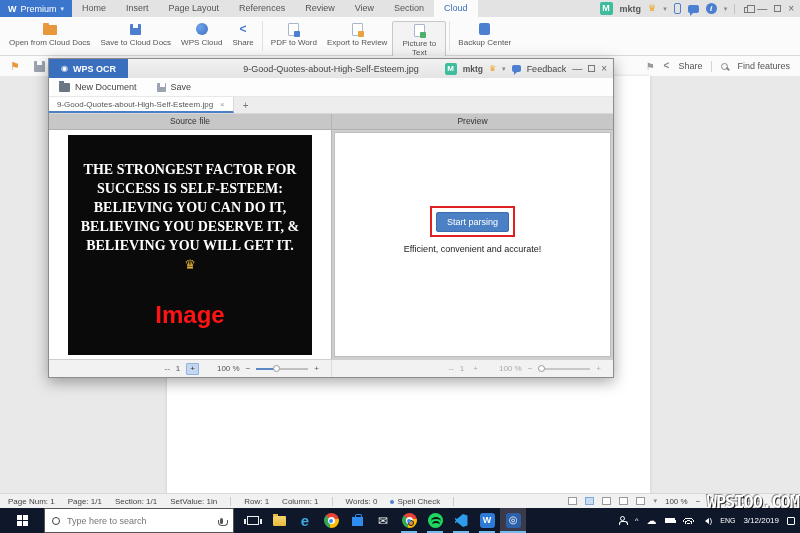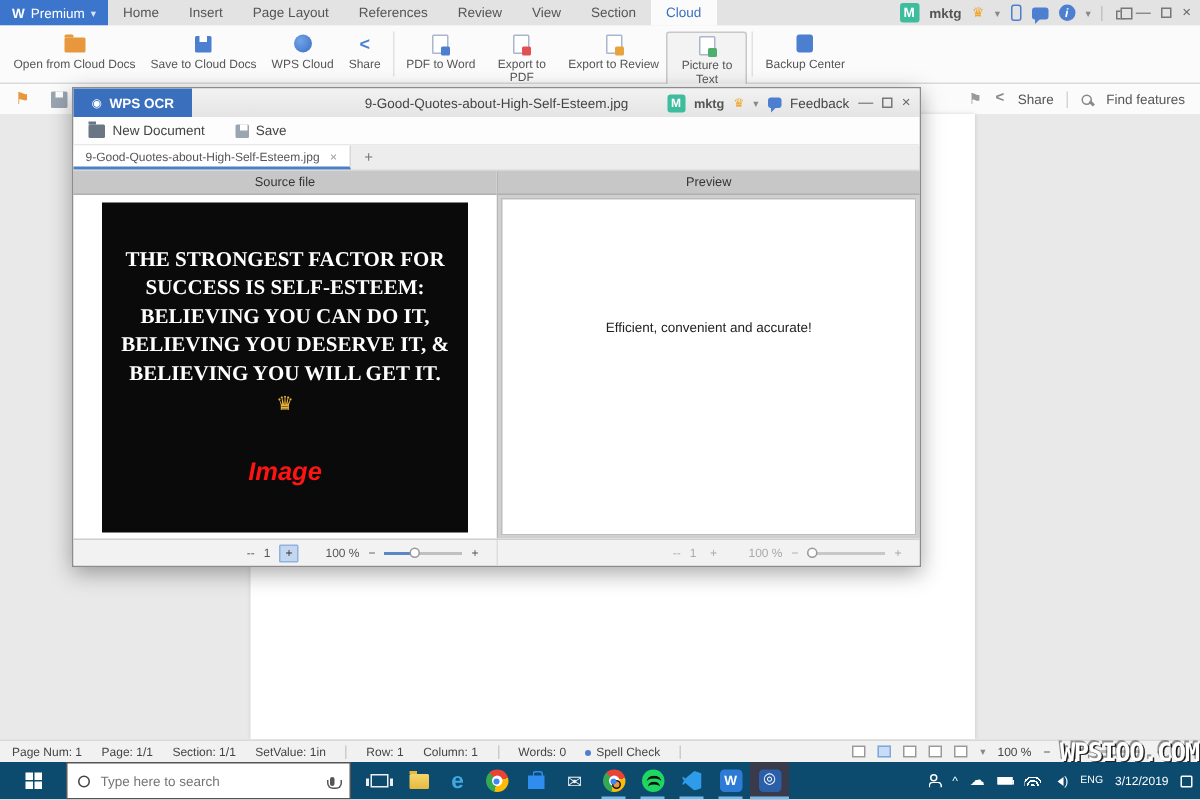--- a/index.html
+++ b/index.html
@@ -84,21 +84,21 @@
   .tabplus { color:#777; font-size:10px; padding:0 9px; display:flex; align-items:center; }
   .ocr-content { display:flex; flex:1; min-height:0; }
   .panel { display:flex; flex-direction:column; min-width:0; }
   .panel.left { width:283px; border-right:1px solid #B5B5B5; flex:none; }
   .panel.right { flex:1; }
   .panel-header { height:16px; background:#C7C7C7; border-bottom:1px solid #B0B0B0; font-size:8.5px; color:#333; text-align:center; line-height:15px; flex:none; }
   .pbody-left { flex:1; background:#fff; display:flex; align-items:center; justify-content:center; overflow:hidden; }
   .quote-img { width:244px; height:220px; background:#0A0A0A; display:flex; flex-direction:column; align-items:center; justify-content:center; }
   .qline { color:#fff; font-family:"Liberation Serif", serif; font-weight:bold; font-size:14px; line-height:19px; white-space:nowrap; }
   .crown { color:#E8B43A; font-size:13px; line-height:15px; margin-top:2px; }
-  .img-caption { color:#FF1414; font-size:17px; font-weight:bold; margin-top:29px;font-style:italic; }
+  .img-caption { color:#FF1414; font-size:24px; font-weight:bold; margin-top:29px; }
   .pbody-right { flex:1; background:#CFCFCF; padding:2px; display:flex; min-height:0; }
   .preview-page { flex:1; background:#fff; border:1px solid #BDBDBD; display:flex; flex-direction:column; align-items:center; padding-top:73px; }
   .red-box { border:2px solid #E02020; padding:3px 4px; }
   .start-btn { background:#4C80C4; color:#fff; font-size:9px; padding:4px 10px; border:1px solid #3B6CAD; border-radius:2px; font-family:"Liberation Sans", sans-serif; }
   .pdesc { margin-top:7px; font-size:9px; color:#222; text-align:center; line-height:11.5px; }
   .ocr-bottombar { height:18px; background:#F2F2F2; border-top:1px solid #CFCFCF; display:flex; flex:none; }
   .zctrl { display:flex; align-items:center; justify-content:flex-end; gap:6px; padding-right:12px; font-size:8px; color:#555; }
   .zctrl.lft { width:283px; border-right:1px solid #DDD; flex:none; }
   .zctrl.rgt { flex:1; color:#AAA; }
   .pgplus { background:#C3D7F0; border:1px solid #8FB2DE; padding:0 3px; line-height:10px; border-radius:1px; color:#333; }
@@ -112,21 +112,21 @@
   .sleft { display:flex; align-items:center; gap:13px; padding-left:8px; }
   .sdiv { width:1px; height:9px; background:#CCC; }
   .spell-dot { width:4px; height:4px; background:#4C7FD0; border-radius:50%; display:inline-block; margin-right:3px; }
   .sright { margin-left:auto; display:flex; align-items:center; gap:8px; padding-right:8px; }
   .vic { width:9px; height:8px; border:1px solid #999; background:#fff; }
   .vic.hl { background:#C7DCF5; border-color:#7FA8D9; }
   .fsic { width:8px; height:8px; border:1px solid #888; }
   .strack { width:55px; height:2px; background:#B9B9B9; position:relative; }
 
   
-  #taskbar { position:absolute; left:0; top:508px; width:800px; height:25px; background:#0c4a6e; display:flex; align-items:stretch; }
+  #taskbar { position:absolute; left:0; top:508px; width:800px; height:25px; background:#0f172a; display:flex; align-items:stretch; }
   .start { width:44px; display:flex; align-items:center; justify-content:center; }
   .startlogo { display:grid; grid-template-columns:5px 5px; grid-template-rows:5px 5px; gap:1px; }
   .startlogo span { background:#fff; }
   .searchbox { width:190px; background:#fff; border:1px solid #555; display:flex; align-items:center; gap:7px; padding:0 7px; }
   .scirc { width:8px; height:8px; border:1.5px solid #444; border-radius:50%; flex:none; }
   .searchbox input { flex:1; border:none; outline:none; font-size:9px; color:#555; font-family:"Liberation Sans", sans-serif; min-width:0; background:transparent; }
   .mic { width:3px; height:6px; background:#555; border-radius:2px; position:relative; flex:none; margin-right:3px; }
   .mic::after { content:""; position:absolute; left:-2.5px; top:2px; width:8px; height:5px; border:1px solid #555; border-top:none; border-radius:0 0 4px 4px; }
   .ticons { display:flex; margin-left:6px; }
   .ticon { width:26px; display:flex; align-items:center; justify-content:center; position:relative; }
@@ -236,26 +236,20 @@
     </div>
     <div class="rsep"></div>
     <div class="rbtn">
       <div class="ric">
           <span class="doc-ic"></span>
         </div>
       <div class="rlabel">PDF to Word</div>
     </div>
     <div class="rbtn">
       <div class="ric">
-          <span class="doc-ic b-red"></span>
-        </div>
-      <div class="rlabel wrap">Export to PDF</div>
-    </div>
-    <div class="rbtn">
-      <div class="ric">
           <span class="doc-ic b-orange"></span>
         </div>
       <div class="rlabel">Export to Review</div>
     </div>
     <div class="rbtn sel">
       <div class="ric">
           <span class="doc-ic b-green"></span>
         </div>
       <div class="rlabel wrap">Picture to Text</div>
     </div>
@@ -340,20 +334,23 @@
             <div class="crown">♛</div>
             <div class="img-caption">Image</div>
           </div>
         </div>
       </div>
 
       <div class="panel right">
         <div class="panel-header">Preview</div>
         <div class="pbody-right">
           <div class="preview-page">
+            <div class="red-box">
+              <button class="start-btn">Start parsing</button>
+            </div>
             <div class="pdesc">
               <div>Efficient, convenient and accurate!</div>
             </div>
           </div>
         </div>
       </div>
     </div>
 
     <div class="ocr-bottombar">
       <div class="zctrl lft">

